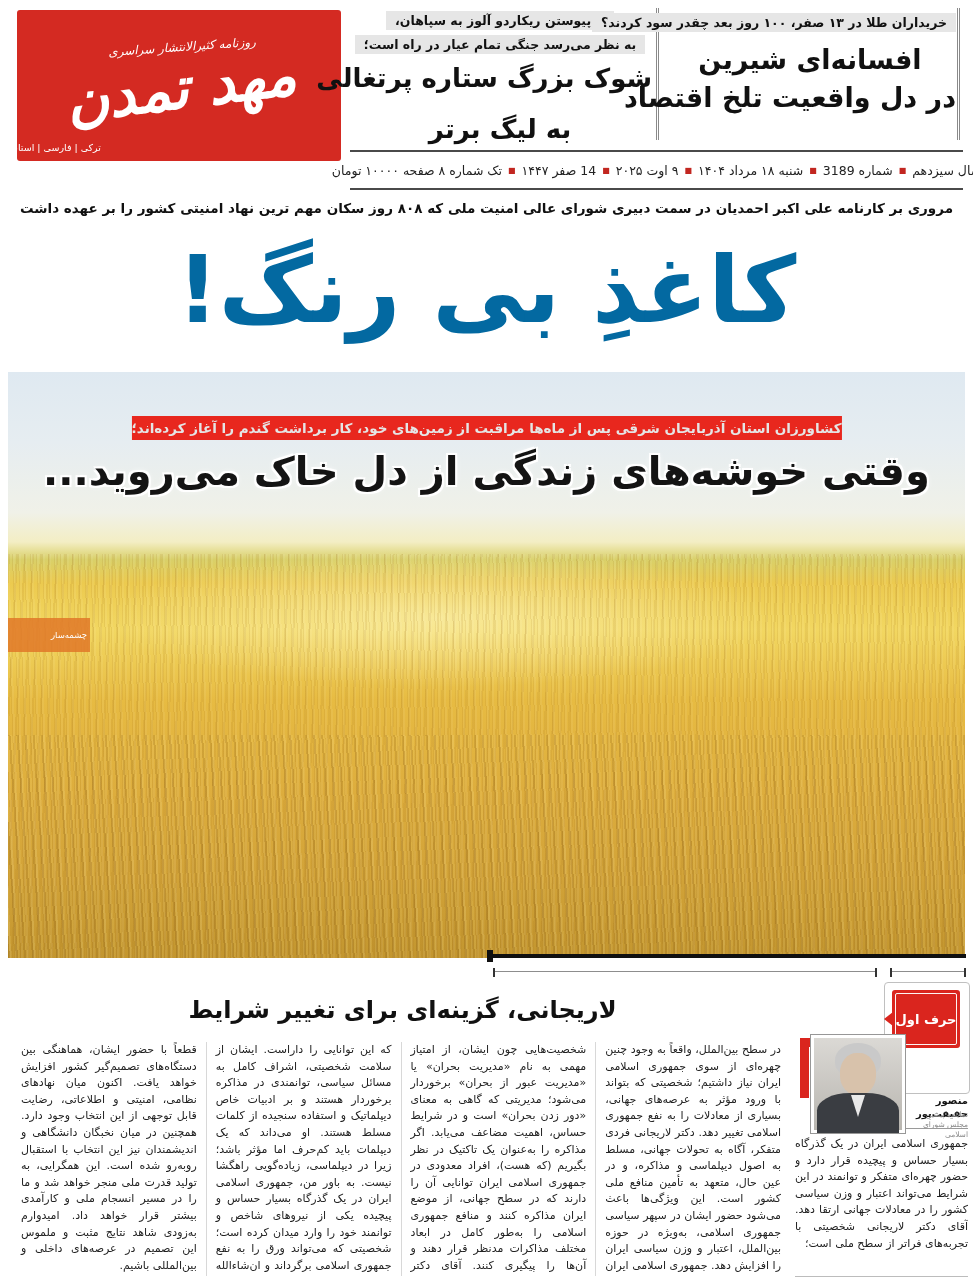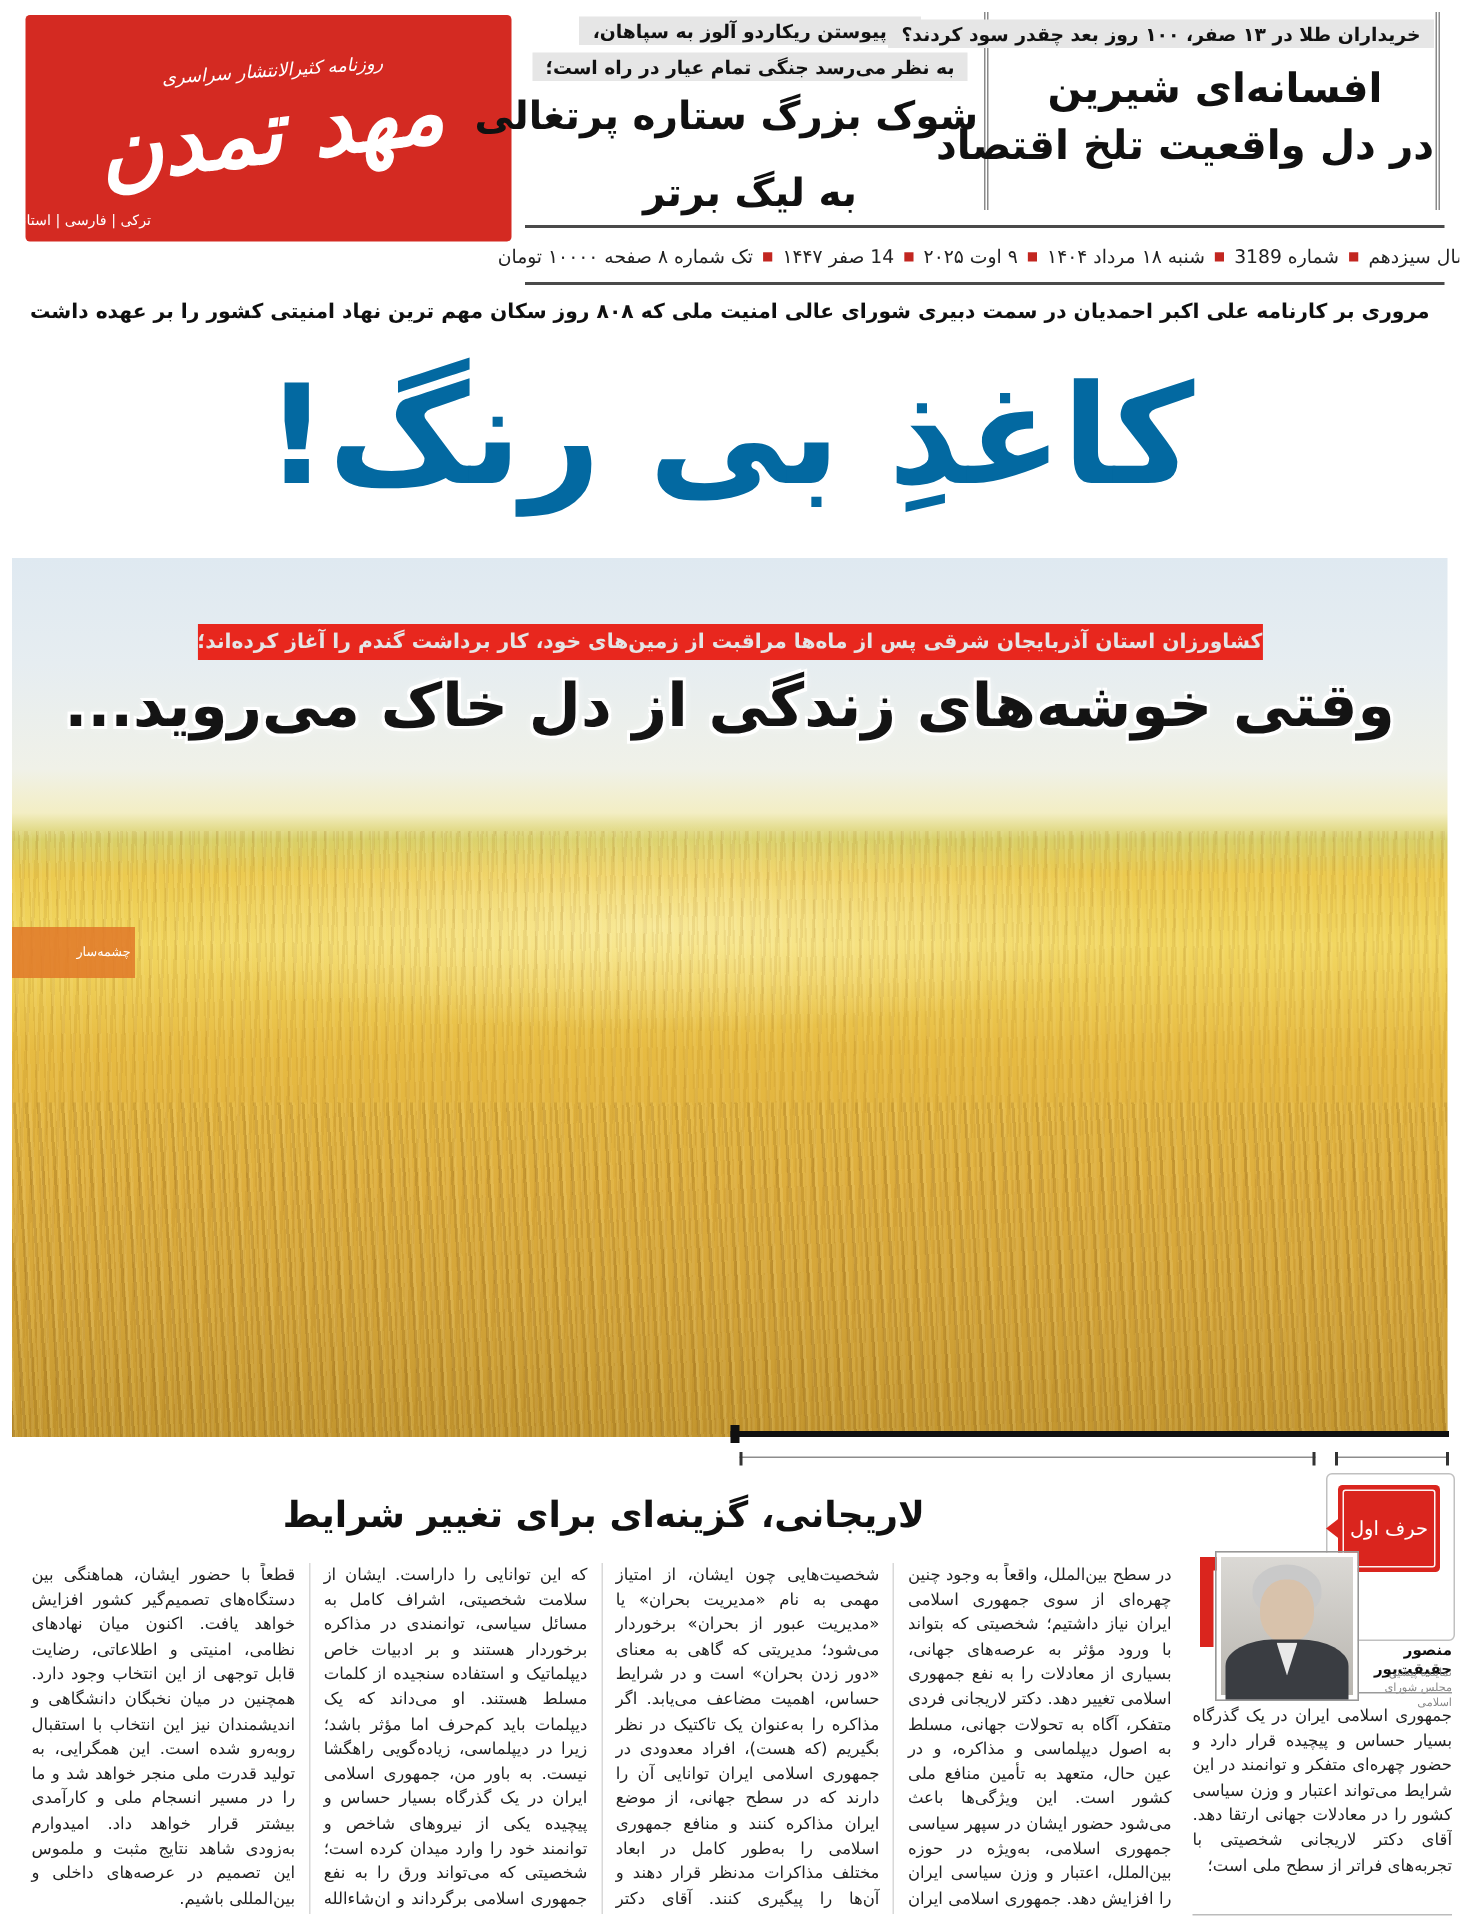--- a/index.html
+++ b/index.html
@@ -68,21 +68,21 @@
 
   
   .article-headline{left:15px;top:996px;width:775px;text-align:center;font-size:24px;font-weight:bold;color:#111;}
   .cols{left:12px;top:1042px;width:778px;height:234px;display:flex;direction:rtl;}
   .col{flex:1 1 0;padding:0 9px;font-size:11px;line-height:16.6px;text-align:justify;color:#222;overflow:hidden;}
   .col:not(:last-child){border-left:1px solid #d8d8d8;}
 
   
   .badge-frame{left:884px;top:982px;width:84px;height:110px;border:1px solid #c0c0c0;border-radius:4px;}
   .badge{left:892px;top:990px;width:68px;height:58px;background:#da251e;border-radius:3px;
-        display:flex;align-items:center;justify-content:center;color:#fff;font-size:13px;font-weight:normal;}
+        display:flex;align-items:center;justify-content:center;color:#fff;font-size:13px;font-weight:bold;}
   .badge::after{content:'';position:absolute;inset:3px;border:1px solid rgba(255,255,255,0.95);border-radius:2px;}
   .badge::before{content:'';position:absolute;left:-8px;top:50%;margin-top:-7px;
         border-top:7px solid transparent;border-bottom:7px solid transparent;border-right:9px solid #da251e;}
   .corner-bracket-h{left:800px;top:1038px;width:56px;height:9px;background:#da251e;}
   .corner-bracket-v{left:800px;top:1038px;width:9px;height:60px;background:#da251e;}
   .portrait{left:810px;top:1034px;width:94px;height:98px;background:linear-gradient(180deg,#dcdad6,#b7b4ae);
         border:1px solid #979797;box-shadow:0 0 0 3px #fff inset;overflow:hidden;}
   .portrait .hair{position:absolute;left:24px;top:8px;width:46px;height:34px;border-radius:50% 50% 42% 42%;background:#c9c9c9;}
   .portrait .face{position:absolute;left:29px;top:18px;width:36px;height:42px;border-radius:46%;background:#d8c2ab;}
   .portrait .suit{position:absolute;left:6px;top:58px;width:82px;height:44px;border-radius:40% 40% 0 0;background:#3a3d42;}

